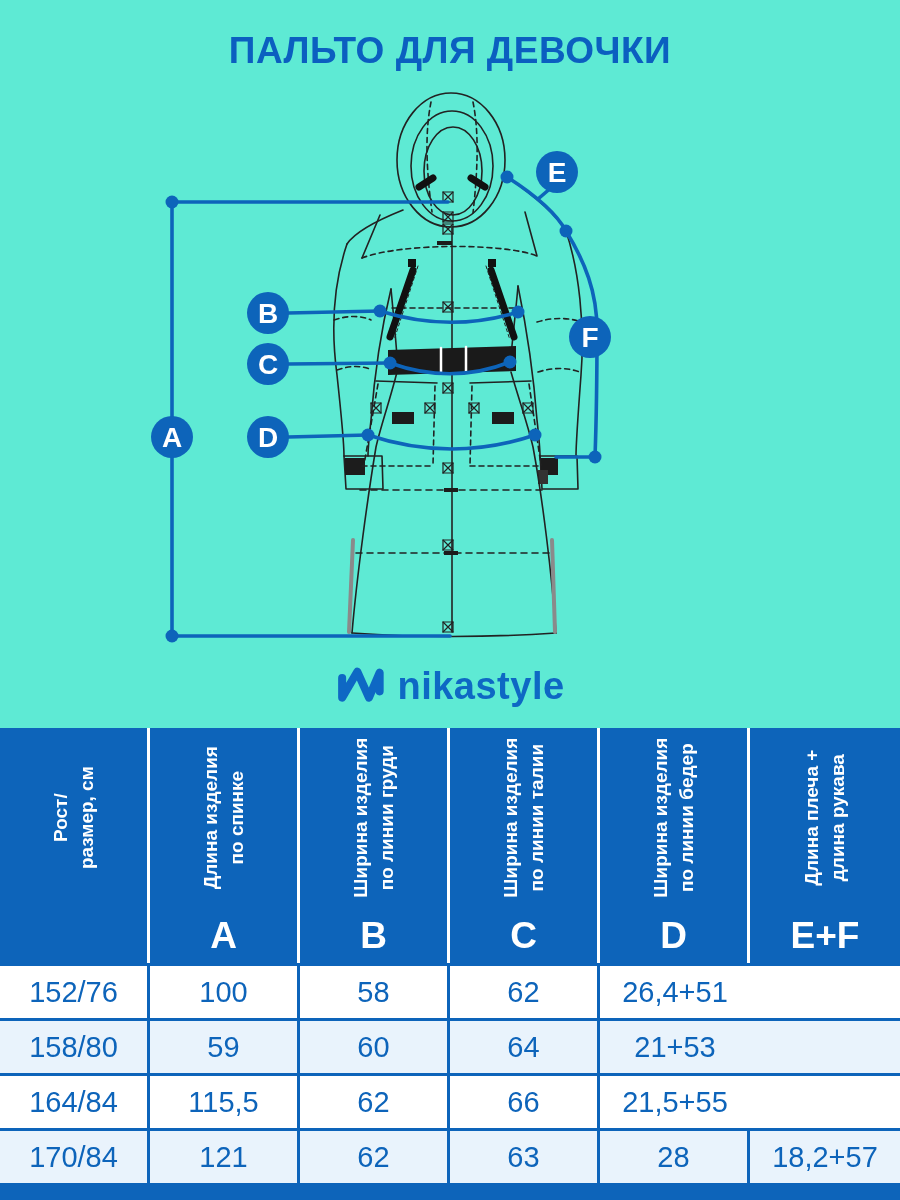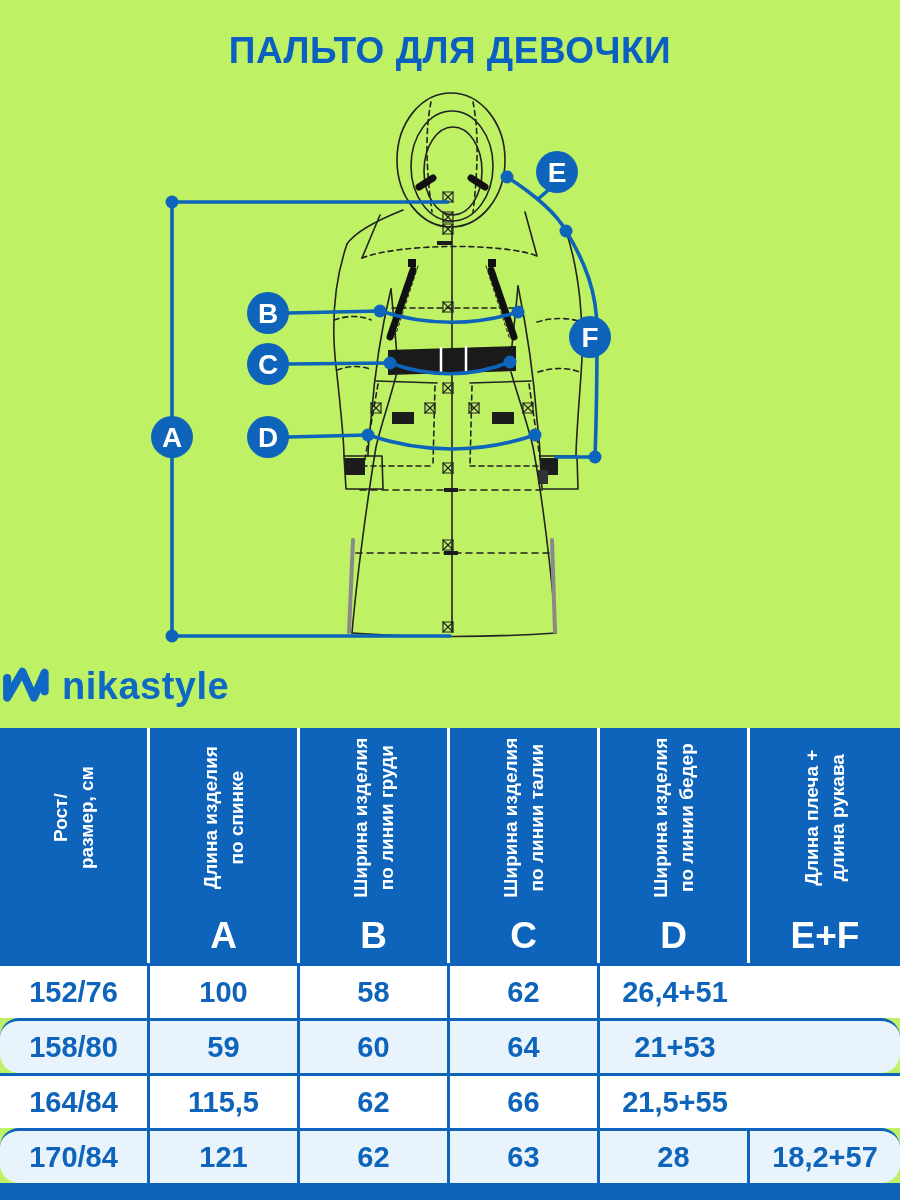--- a/index.html
+++ b/index.html
@@ -3,31 +3,31 @@
 <meta charset="utf-8">
 <style>
   :root{
     --blue:#0d64ba;
     --blue-deep:#0b5fc0;
     --light-row:#e9f3fc;
     --ink:#222222;
   }
   html,body{margin:0;padding:0;background:#ffffff;}
   .page{
-    position:relative;width:900px;height:1200px;background:#bef264;
+    position:relative;width:900px;height:1200px;background:#5eead4;
     font-family:"Liberation Sans","DejaVu Sans",sans-serif;overflow:hidden;
   }
   .title{
     position:absolute;top:30px;left:0;width:900px;text-align:center;
     font-size:37px;font-weight:700;color:var(--blue-deep);letter-spacing:.5px;
   }
   .diagram-svg{position:absolute;top:80px;left:0;}
   .logo{
     position:absolute;top:658px;left:0;width:900px;height:56px;
-    display:flex;align-items:center;gap:12px;
+    display:flex;align-items:center;justify-content:center;gap:12px;
   }
   .logo-text{
     font-size:38px;font-weight:700;color:#0e68c4;letter-spacing:.5px;
   }
   
   .size-table{position:absolute;top:728px;left:0;width:900px;height:472px;}
   .thead{
     display:grid;grid-template-columns:repeat(6,1fr);height:235px;
     background:var(--blue);
   }
@@ -42,25 +42,25 @@
     white-space:nowrap;font-weight:700;font-size:19px;line-height:1.35;color:#ffffff;
   }
   .hletter{
     position:absolute;bottom:6px;left:0;right:0;text-align:center;
     font-size:37px;font-weight:700;color:#ffffff;
   }
   .trow{
     display:grid;grid-template-columns:repeat(6,1fr);height:55px;
     border-top:3px solid var(--blue);box-sizing:border-box;background:#ffffff;
   }
-  .trow.alt{background:var(--light-row);border-radius:19px;}
+  .trow.alt{background:var(--light-row);}
   .tcell{
     border-right:3px solid var(--blue);box-sizing:border-box;
     display:flex;align-items:center;justify-content:center;
-    font-size:29px;font-weight:700;color:var(--blue);
+    font-size:29px;font-weight:400;color:var(--blue);
   }
   .tcell:last-child{border-right:none;}
   .bottom-bar{height:17px;background:var(--blue);}
 </style>
 </head>
 <body>
 
 <div class="page">
 
   <div class="title">ПАЛЬТО ДЛЯ ДЕВОЧКИ</div>

